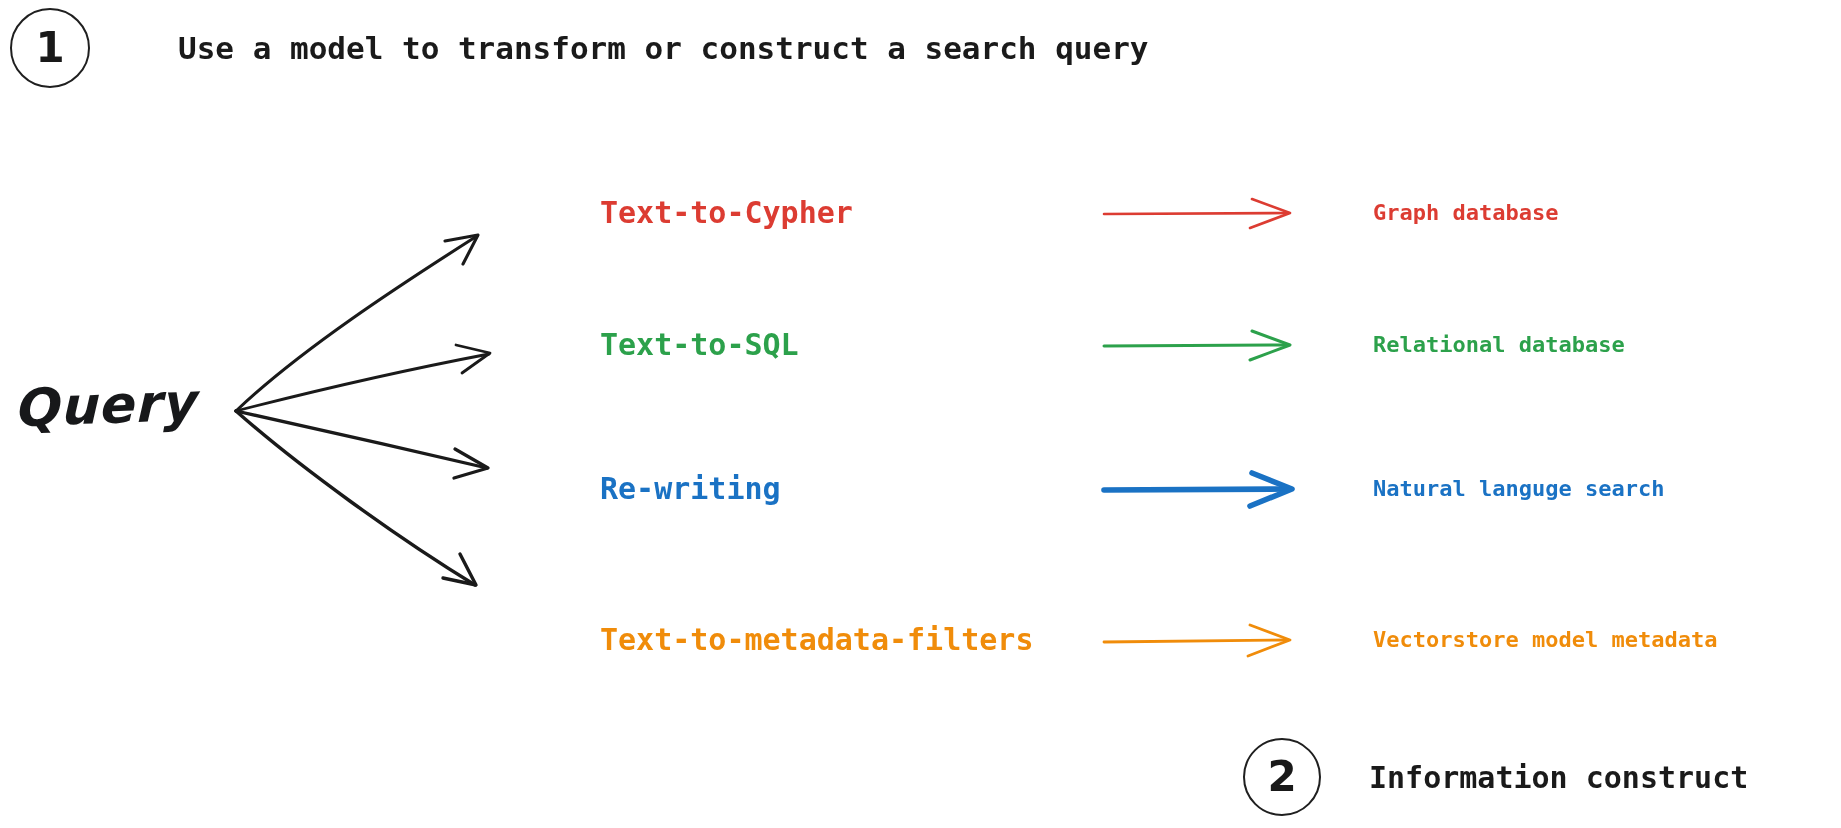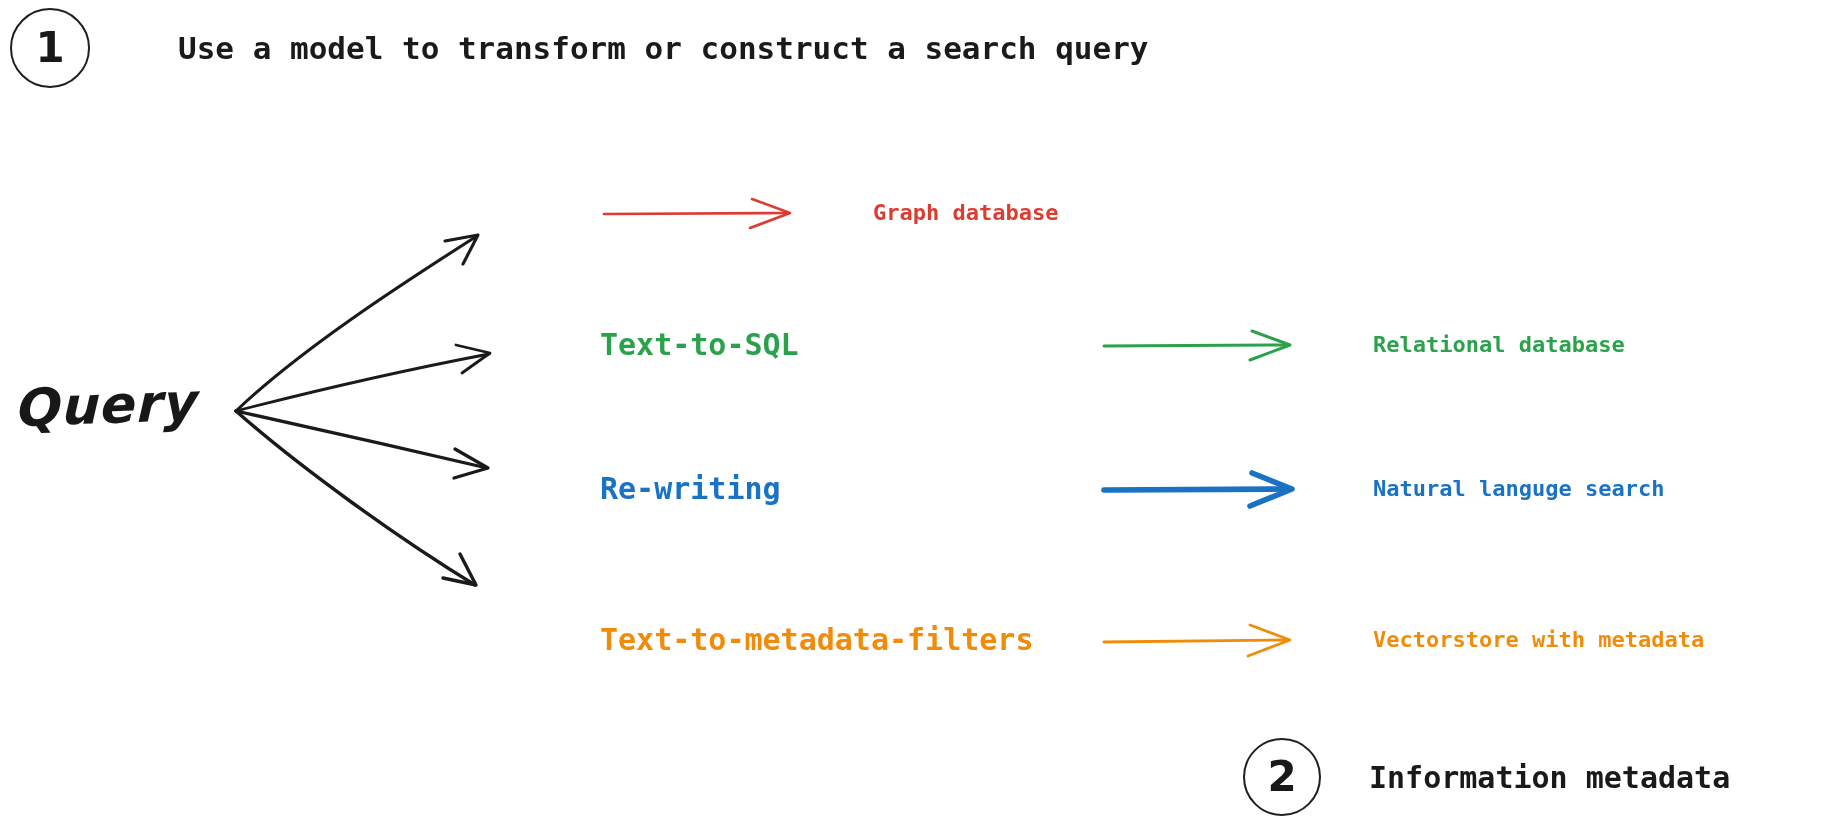--- a/index.html
+++ b/index.html
@@ -152,20 +152,21 @@
       </g>
 
       <g>
         <path d="M236 411 C 298 466, 398 538, 475 585" stroke-width="3.4"></path>
         <path d="M460 554 L 476 585 L 443 578" stroke-width="3.4"></path>
       </g>
     </g>
   </svg>
 
   <div class="branch-row" id="row-0">
+    <span class="branch-source" style="color: rgb(220, 60, 50);">Text-to-Cypher</span>
     <span class="branch-arrow">
       <svg width="205" height="40" viewBox="0 0 205 40" xmlns="http://www.w3.org/2000/svg" aria-hidden="true">
         <g class="arrow-g" fill="none" stroke-linecap="round" stroke-linejoin="round" stroke="#DC3C32" stroke-width="2.6">
           <path class="arrow-shaft" d="M4 21 L 186 20"></path>
           <path class="arrow-head" d="M152 6 L 190 20 L 150 35"></path>
         </g>
       </svg>
     </span>
     <span class="branch-target" style="color: rgb(220, 60, 50);">Graph database</span>
   </div>
@@ -199,23 +200,23 @@
   <div class="branch-row" id="row-3">
     <span class="branch-source" style="color: rgb(240, 140, 10);">Text-to-metadata-filters</span>
     <span class="branch-arrow">
       <svg width="205" height="40" viewBox="0 0 205 40" xmlns="http://www.w3.org/2000/svg" aria-hidden="true">
         <g class="arrow-g" fill="none" stroke-linecap="round" stroke-linejoin="round" stroke="#F08C0A" stroke-width="2.8">
           <path class="arrow-shaft" d="M4 22 L 186 20"></path>
           <path class="arrow-head" d="M150 5 L 190 20 L 148 36"></path>
         </g>
       </svg>
     </span>
-    <span class="branch-target" style="color: rgb(240, 140, 10);">Vectorstore with metadata</span>
+    <span class="branch-target" style="color: rgb(240, 140, 10);">Vectorstore model metadata</span>
   </div>
 
   <div class="step" id="step-2">
     <div class="step-circle">
       <span class="step-number">2</span>
     </div>
-    <span class="step-title">Information metadata</span>
+    <span class="step-title">Information construct</span>
   </div>
 
 </div>
 
 </body></html>

